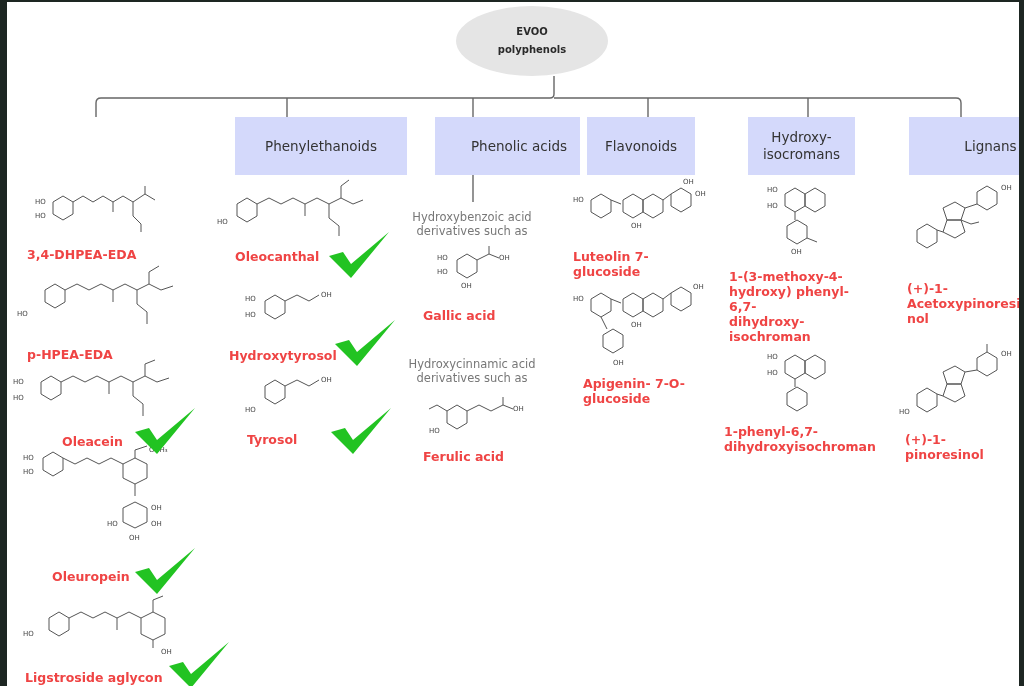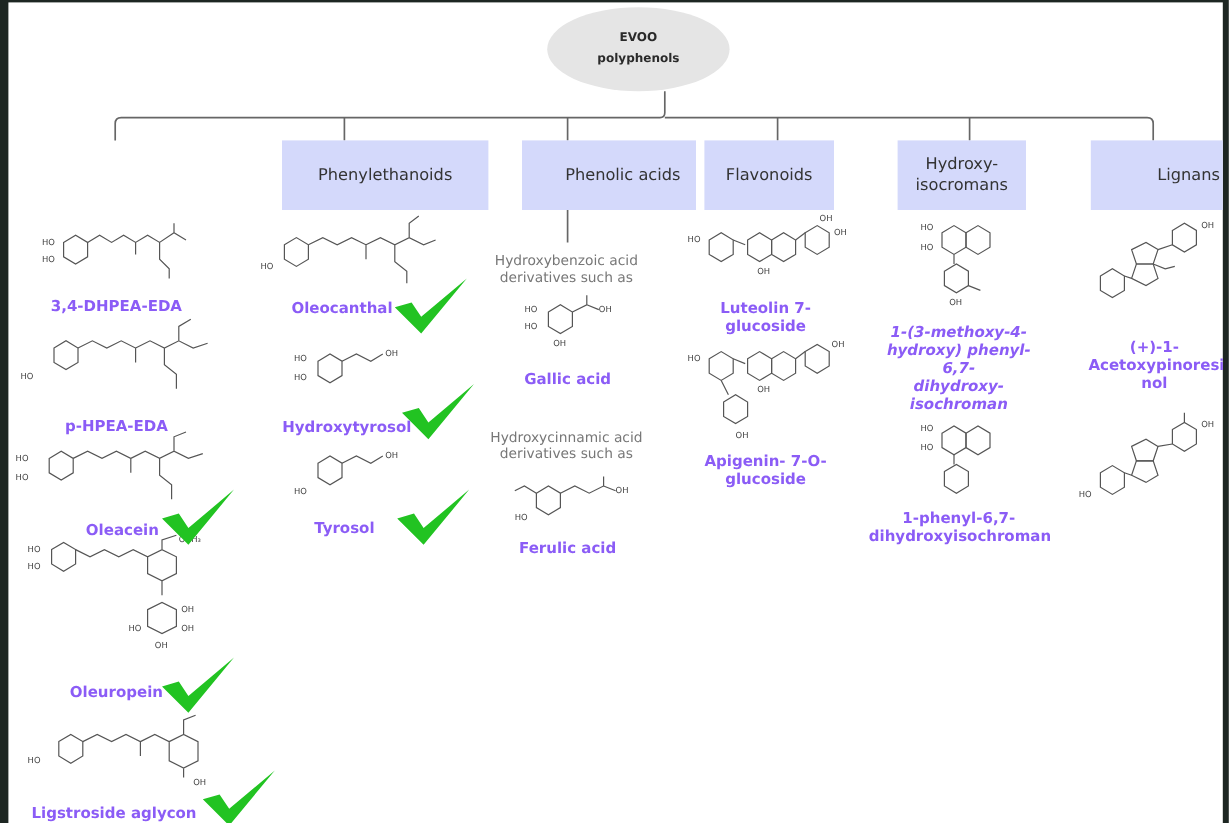--- a/index.html
+++ b/index.html
@@ -1,20 +1,20 @@
 <!DOCTYPE html>
 <html><head>
 <meta charset="utf-8">
 <style>
   html, body { margin:0; padding:0; }
   body { width:1024px; height:686px; background:#1d2622; position:relative; overflow:hidden; font-family:"DejaVu Sans", sans-serif; }
   #canvas { position:absolute; left:7px; top:2px; width:1012px; height:684px; background:#ffffff; overflow:hidden; }
   .root { position:absolute; left:449px; top:4px; width:152px; height:70px; border-radius:50%; background:#e5e5e5; display:flex; align-items:center; justify-content:center; text-align:center; font-weight:bold; font-size:10px; color:#2a2a2a; line-height:18px; white-space:pre-line; }
   .cat { position:absolute; top:115px; height:58px; background:#d4d9fb; display:flex; align-items:center; justify-content:center; text-align:center; font-size:13.5px; color:#333; line-height:17px; white-space:pre-line; }
-  .lbl { position:absolute; font-weight:bold; font-size:12.5px; color:#8b5cf6; text-align:center; line-height:15px; white-space:pre-line; }
+  .lbl { position:absolute; font-weight:bold; font-size:12.5px; color:#ef4444; line-height:15px; white-space:pre-line; }
   .sub { position:absolute; font-size:11.5px; color:#777; text-align:center; line-height:14px; white-space:pre-line; }
   svg.wire { position:absolute; left:0; top:0; }
   .mol { position:absolute; }
   .mol svg { overflow:visible; }
   .mol text { font-family:"DejaVu Sans", sans-serif; font-size:7px; fill:#444; }
   .check { position:absolute; width:64px; height:50px; }
 </style>
 </head>
 <body>
 
@@ -219,21 +219,21 @@
       <polygon points="38,14 48,8 58,14 58,26 48,32 38,26"></polygon>
       <path d="M28,32 L28,40"></path>
       <polygon points="20,46 30,40 40,46 40,58 30,64 20,58"></polygon>
       <path d="M40,58 L50,62"></path>
     </g>
         <text x="0" y="12">HO</text>
         <text x="0" y="28">HO</text>
         <text x="24" y="74">OH</text>
       </svg>
   </div>
-  <div class="lbl" style="left:722px;top:267px;width:140px;font-style:italic;">1-(3-methoxy-4-
+  <div class="lbl" style="left:722px;top:267px;width:140px;">1-(3-methoxy-4-
 hydroxy) phenyl-6,7-
 dihydroxy-
 isochroman</div>
 
   <div class="mol" style="left:760px;top:345px;">
     <svg width="80" height="75">
         <g stroke="#555" stroke-width="1" fill="none">
       <polygon points="18,14 28,8 38,14 38,26 28,32 18,26"></polygon>
       <polygon points="38,14 48,8 58,14 58,26 48,32 38,26"></polygon>
       <path d="M28,32 L28,40"></path>
@@ -268,20 +268,21 @@
       <polygon points="78,18 88,12 98,18 98,30 88,36 78,30"></polygon>
       <polygon points="44,32 56,26 66,32 62,44 48,44"></polygon>
       <polygon points="48,44 62,44 66,56 56,62 44,56"></polygon>
       <polygon points="18,54 28,48 38,54 38,66 28,72 18,66"></polygon>
       <path d="M66,32 L78,30 M38,54 L44,56 M88,12 L88,4"></path>
     </g>
         <text x="102" y="16">OH</text>
         <text x="0" y="74">HO</text>
       </svg>
   </div>
+  <div class="lbl" style="left:898px;top:430px;width:112px;">(+)-1-pinoresinol</div>
 
   <svg class="check" style="left:126px;top:404px;" viewBox="0 0 64 50">
       <path d="M2,26 L16,22 L24,34 L62,2 L24,48 Z" fill="#22c322"></path>
     </svg>
   <svg class="check" style="left:126px;top:544px;" viewBox="0 0 64 50">
       <path d="M2,26 L16,22 L24,34 L62,2 L24,48 Z" fill="#22c322"></path>
     </svg>
   <svg class="check" style="left:160px;top:638px;" viewBox="0 0 64 50">
       <path d="M2,26 L16,22 L24,34 L62,2 L24,48 Z" fill="#22c322"></path>
     </svg>

